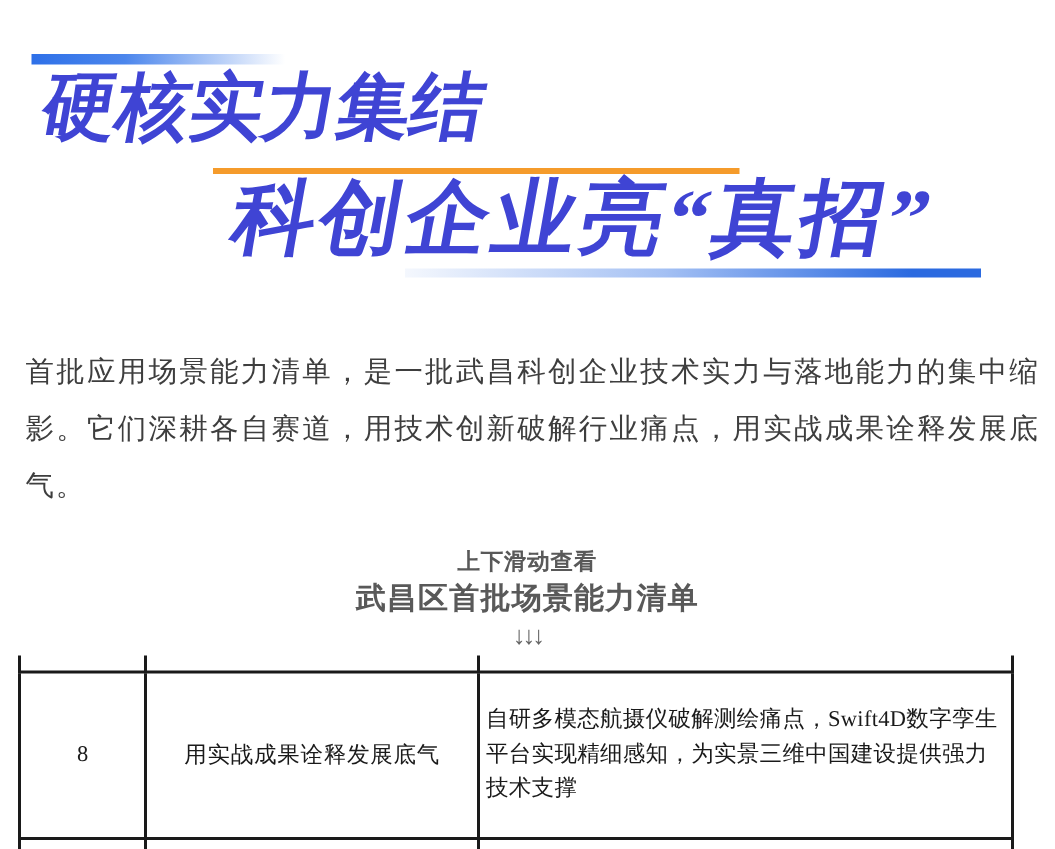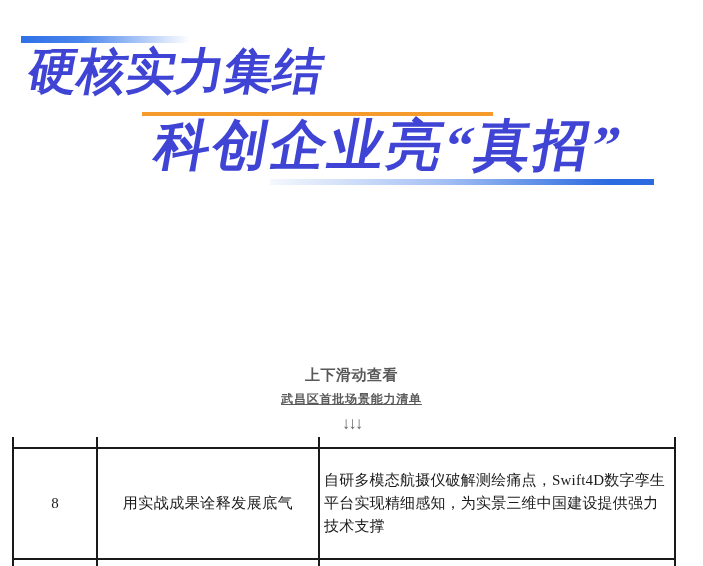--- a/index.html
+++ b/index.html
@@ -67,21 +67,21 @@
   
   .scroll-hint {
     position: absolute;
     left: 0; top: 363px;
     width: 703px;
     text-align: center;
     color: #595959;
     font-weight: 700;
   }
   .scroll-hint .hint-line1 { font-size: 15px; line-height: 24px; letter-spacing: 0.5px; }
-  .scroll-hint .hint-line2 { font-size: 12px; line-height: 24px; letter-spacing: 0.8px; text-decoration: underline; }
+  .scroll-hint .hint-line2 { font-size: 20px; line-height: 24px; letter-spacing: 0.8px; }
   .scroll-hint .hint-arrows {
     font-size: 17px;
     line-height: 23px;
     font-weight: 700;
     color: #666666;
     letter-spacing: -2px;
     margin-top: 1px;
   }
 
   
@@ -122,20 +122,21 @@
   <div class="top-bar"></div>
 
   <div class="title-line title-line1">硬核实力集结</div>
 
   <div class="orange-line"></div>
 
   <div class="title-line title-line2">科创企业亮“真招”</div>
 
   <div class="blue-underline"></div>
 
+  <div class="intro">首批应用场景能力清单，是一批武昌科创企业技术实力与落地能力的集中缩影。它们深耕各自赛道，用技术创新破解行业痛点，用实战成果诠释发展底气。</div>
 
   <div class="scroll-hint">
     <div class="hint-line1">上下滑动查看</div>
     <div class="hint-line2">武昌区首批场景能力清单</div>
     <div class="hint-arrows">↓↓↓</div>
   </div>
 
   <table class="list-table">
     <colgroup>
       <col style="width:84px">

